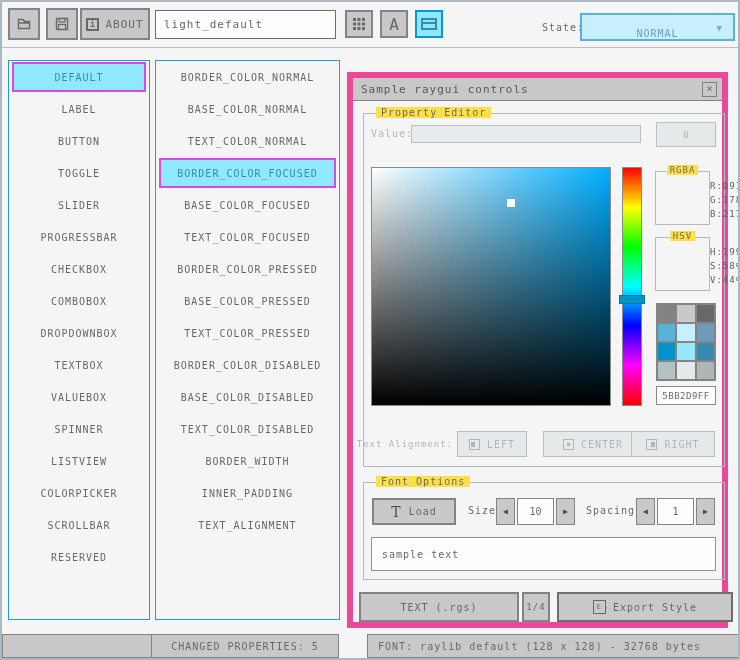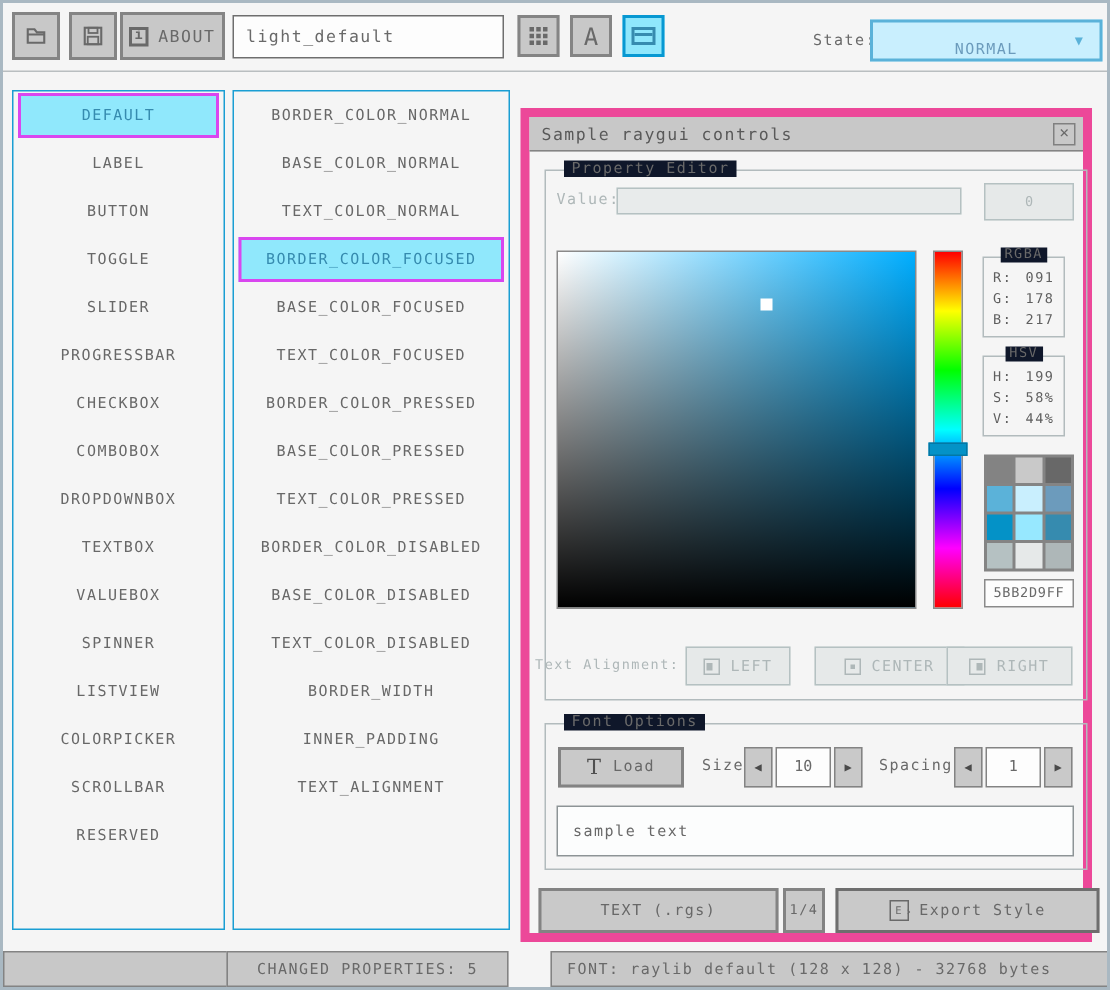--- a/index.html
+++ b/index.html
@@ -26,37 +26,37 @@
   .list.props    { left:153px; width:185px; }
   .li { height:32px; display:flex; align-items:center; justify-content:center; font-size:10px; letter-spacing:1px; color:#686868; cursor:pointer; }
   .li.sel { height:30px; margin:1px 3px; border:2px solid #d946ef; background:#90e8fc; color:#368baf; }
 
   
   .panel { position:absolute; left:345px; top:70px; width:381px; height:556px; border:6px solid #ec4899; background:#f5f5f5; }
   .titlebar { height:23px; background:#c8c8c8; border-bottom:1px solid #848484; display:flex; align-items:center; padding:0 8px; font-size:11px; letter-spacing:1px; color:#595959; }
   .closebtn { position:absolute; right:5px; top:4px; width:15px; height:15px; border:1px solid #808080; background:#c8c8c8; color:#696969; font-size:11px; line-height:12px; text-align:center; cursor:pointer; }
 
   .group { position:absolute; border:1px solid #b2bbbd; }
-  .group-label { position:absolute; top:-7px; left:12px; background:#0f172a; padding:0 5px; font-size:10px; letter-spacing:1px; color:#696969; white-space:nowrap; }
+  .group-label { position:absolute; top:-7px; left:12px; background:#fde047; padding:0 5px; font-size:10px; letter-spacing:1px; color:#696969; white-space:nowrap; }
   .g-editor { left:10px; top:35px; width:362px; height:354px; }
   .g-font   { left:10px; top:404px; width:362px; height:98px; }
 
   .lbl-dis { color:#aeb7b8; font-size:10px; letter-spacing:1px; }
   .value-label { position:absolute; left:18px; top:50px; }
   .value-input { position:absolute; left:58px; top:47px; width:230px; height:18px; border:1px solid #b5c1c2; background:#e8ebeb; outline:none; color:#aeb7b8; font-size:10px; padding:0 6px; }
   .zero-btn { position:absolute; left:303px; top:44px; width:60px; height:25px; border:1px solid #b5c1c2; background:#e6e9e9; color:#aeb7b8; font-size:9px; display:flex; align-items:center; justify-content:center; cursor:pointer; }
 
   .sv-square { position:absolute; left:18px; top:89px; width:240px; height:239px; border:1px solid #8a8a8a;
     background: linear-gradient(to top, #000, rgba(0,0,0,0)), linear-gradient(to right, #fff, #00aeff); cursor:crosshair; }
   .sv-marker { position:absolute; left:135px; top:31px; width:8px; height:8px; background:#fff; }
   .hue-bar { position:absolute; left:269px; top:89px; width:20px; height:239px; border:1px solid #8a8a8a;
     background: linear-gradient(to bottom, #ff0000 0%, #ffff00 16.6%, #00ff00 33.3%, #00ffff 50%, #0000ff 66.6%, #ff00ff 83.3%, #ff0000 100%); cursor:pointer; }
   .hue-thumb { position:absolute; left:266px; top:217px; width:26px; height:9px; background:#0492c7; border:1px solid #0378a5; cursor:grab; }
 
-  .mini-box { position:absolute; left:302px; width:55px; height:54px; border:1px solid #b2bbbd; }
+  .mini-box { position:absolute; left:302px; width:55px; height:54px; border:1px solid #b2bbbd;padding-left:48px; }
   .mini-box .group-label { left:50%; transform:translateX(-50%); font-size:9px; padding:0 3px; letter-spacing:1px; }
   .mini-rows { padding-top:9px; display:flex; flex-direction:column; gap:1px; }
   .mini-row { display:flex; justify-content:space-between; padding:0 6px; font-size:9px; letter-spacing:1px; color:#5f5f5f; height:13px; }
   .rgba-box { top:93px; } .hsv-box { top:159px; }
 
   .palette { position:absolute; left:303px; top:225px; width:60px; height:78px; background:#848484; padding:2px; display:grid; grid-template-columns:repeat(3,1fr); gap:2px; }
   .palette div { cursor:pointer; }
   .hex-box { position:absolute; left:303px; top:308px; width:60px; height:19px; border:1px solid #8a8a8a; background:#fdfdfd; color:#696969; font-size:9px; letter-spacing:0.5px; display:flex; align-items:center; justify-content:center; }
 
   .align-label { position:absolute; left:2px; top:361px; width:98px; text-align:right; font-size:9px; letter-spacing:1px; color:#aeb7b8; }

